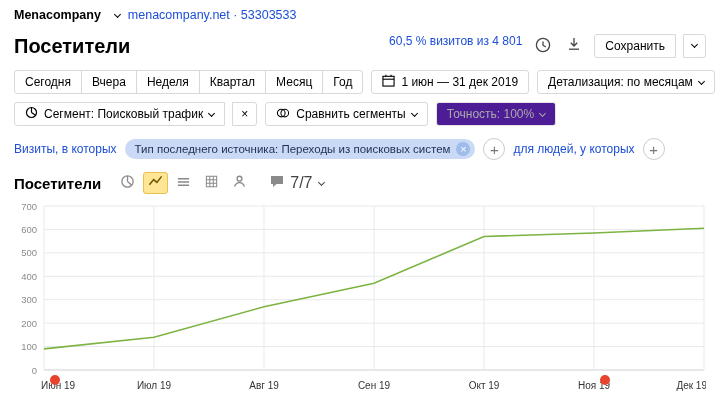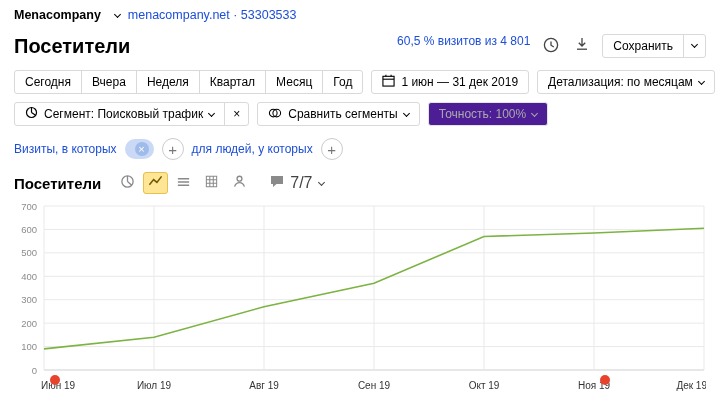--- a/index.html
+++ b/index.html
@@ -15,21 +15,21 @@
   .header-row{display:flex;justify-content:space-between;align-items:center;margin-top:8px;height:28px;}
   h1{font-size:20px;font-weight:bold;}
   .header-right{display:flex;align-items:flex-start;gap:10px;margin-left:20px;}
   .icon-btn{background:none;border:none;cursor:pointer;color:#444;display:flex;align-items:center;padding:2px;}
   .btn{height:24px;display:inline-flex;align-items:center;gap:6px;padding:0 10px;background:#fff;border:1px solid #d9d9d9;border-radius:3px;font-size:12px;font-family:inherit;color:#000;cursor:pointer;white-space:nowrap;}
   .btn.disabled{background:#4c1d95;color:#aaa;border-color:#e4e4e4;}
   .btn-group{display:inline-flex;}
   .btn-group .btn{border-radius:0;margin-left:-1px;text-align:right;}
   .btn-group .btn:first-child{border-radius:3px 0 0 3px;margin-left:0;}
   .btn-group .btn:last-child{border-radius:0 3px 3px 0;}
-  .split{display:inline-flex;}
+  .split{display:inline-flex;gap:8px;}
   .split .btn:first-child{border-radius:3px 0 0 3px;}
   .split .btn:last-child{border-radius:0 3px 3px 0;margin-left:-1px;padding:0 8px;}
   .controls-row{display:flex;align-items:center;gap:8px;margin-top:10px;}
   .segment-row{display:flex;align-items:center;gap:8px;margin-top:8px;}
   
   .filter-row{display:flex;align-items:center;gap:8px;margin-top:12px;height:22px;}
   .chip{display:inline-flex;align-items:center;gap:6px;background:#c9d9f6;border-radius:12px;padding:3px 5px 3px 10px;font-size:11.5px;color:#1e2f52;}
   .chip-x{width:14px;height:14px;border-radius:50%;background:#9fbbea;color:#fff;display:flex;align-items:center;justify-content:center;font-size:11px;line-height:1;cursor:pointer;}
   .circle-btn{width:22px;height:22px;border-radius:50%;border:1px solid #ccc;background:#fff;color:#777;font-size:15px;line-height:1;display:inline-flex;align-items:center;justify-content:center;cursor:pointer;}
   
@@ -137,20 +137,21 @@
     </button>
     <button class="btn disabled">
       <span>Точность: 100%</span>
       <span class="chev"></span>
     </button>
   </div>
 
   <div class="filter-row">
     <span class="muted">Визиты, в которых</span>
     <span class="chip">
+      <span>Тип последнего источника: Переходы из поисковых систем</span>
       <span class="chip-x">×</span>
     </span>
     <button class="circle-btn">
         <span>+</span>
       </button>
     <span class="muted">для людей, у которых</span>
     <button class="circle-btn">
         <span>+</span>
       </button>
   </div>

